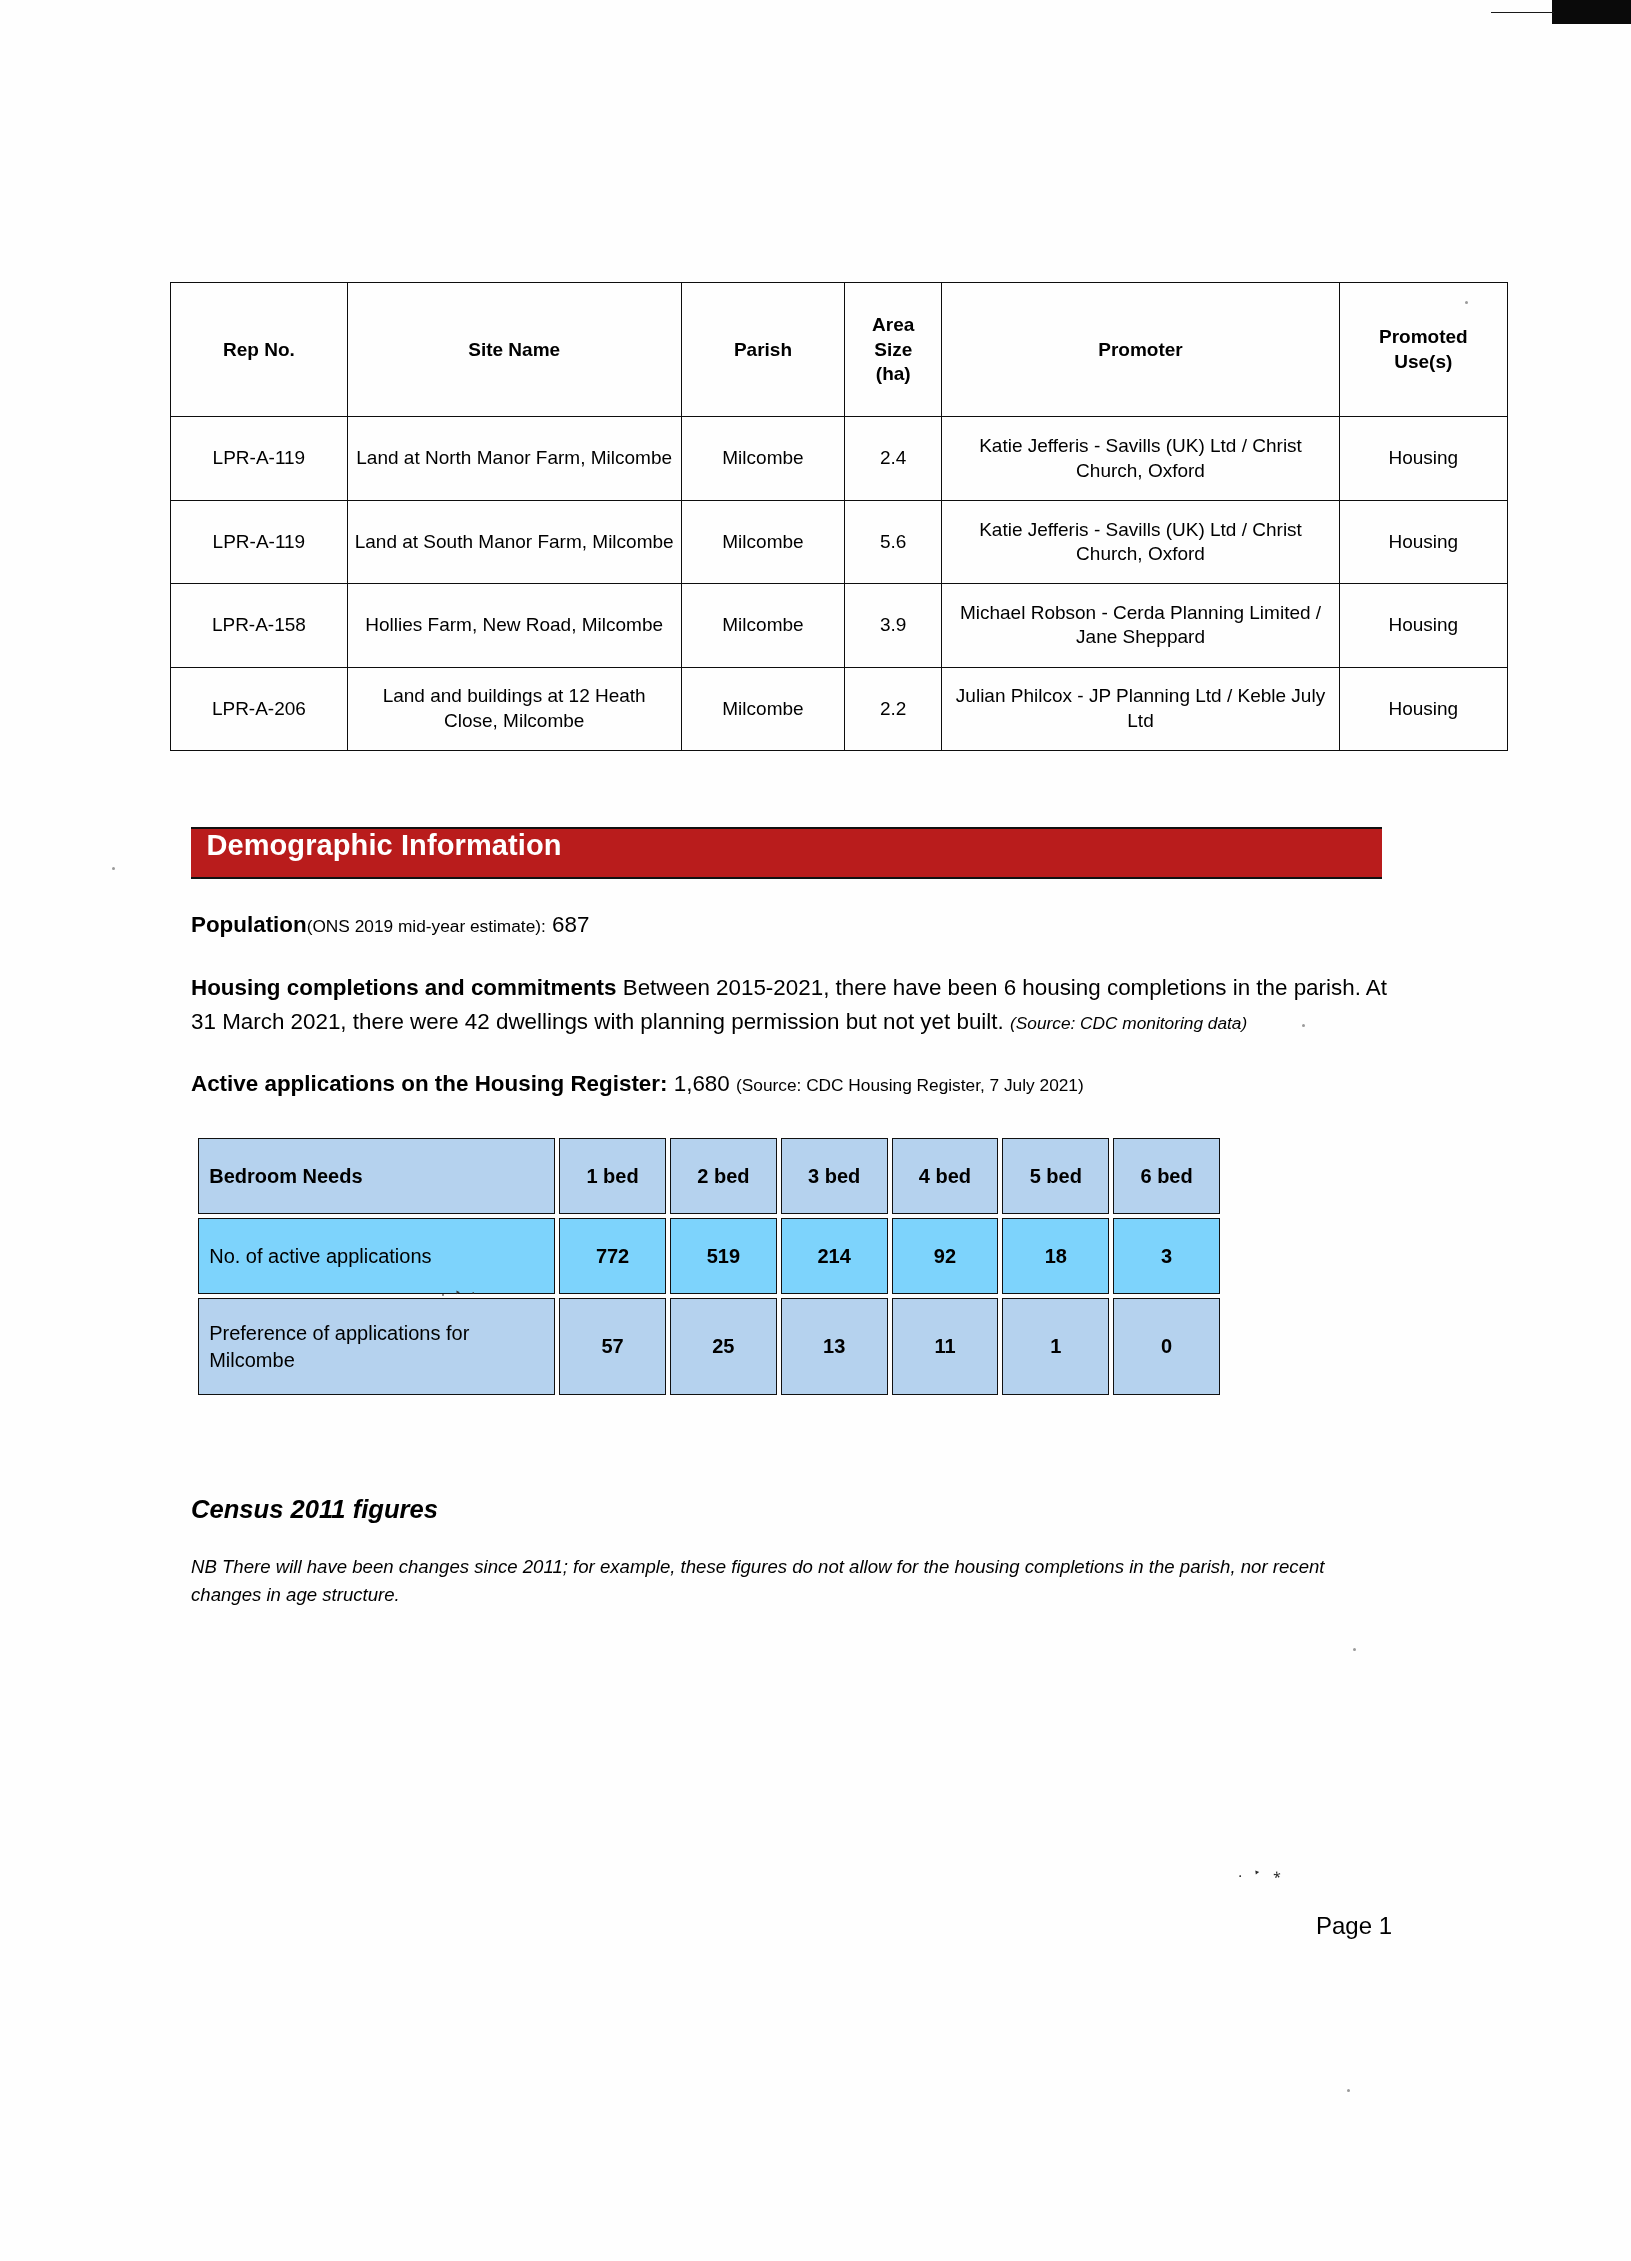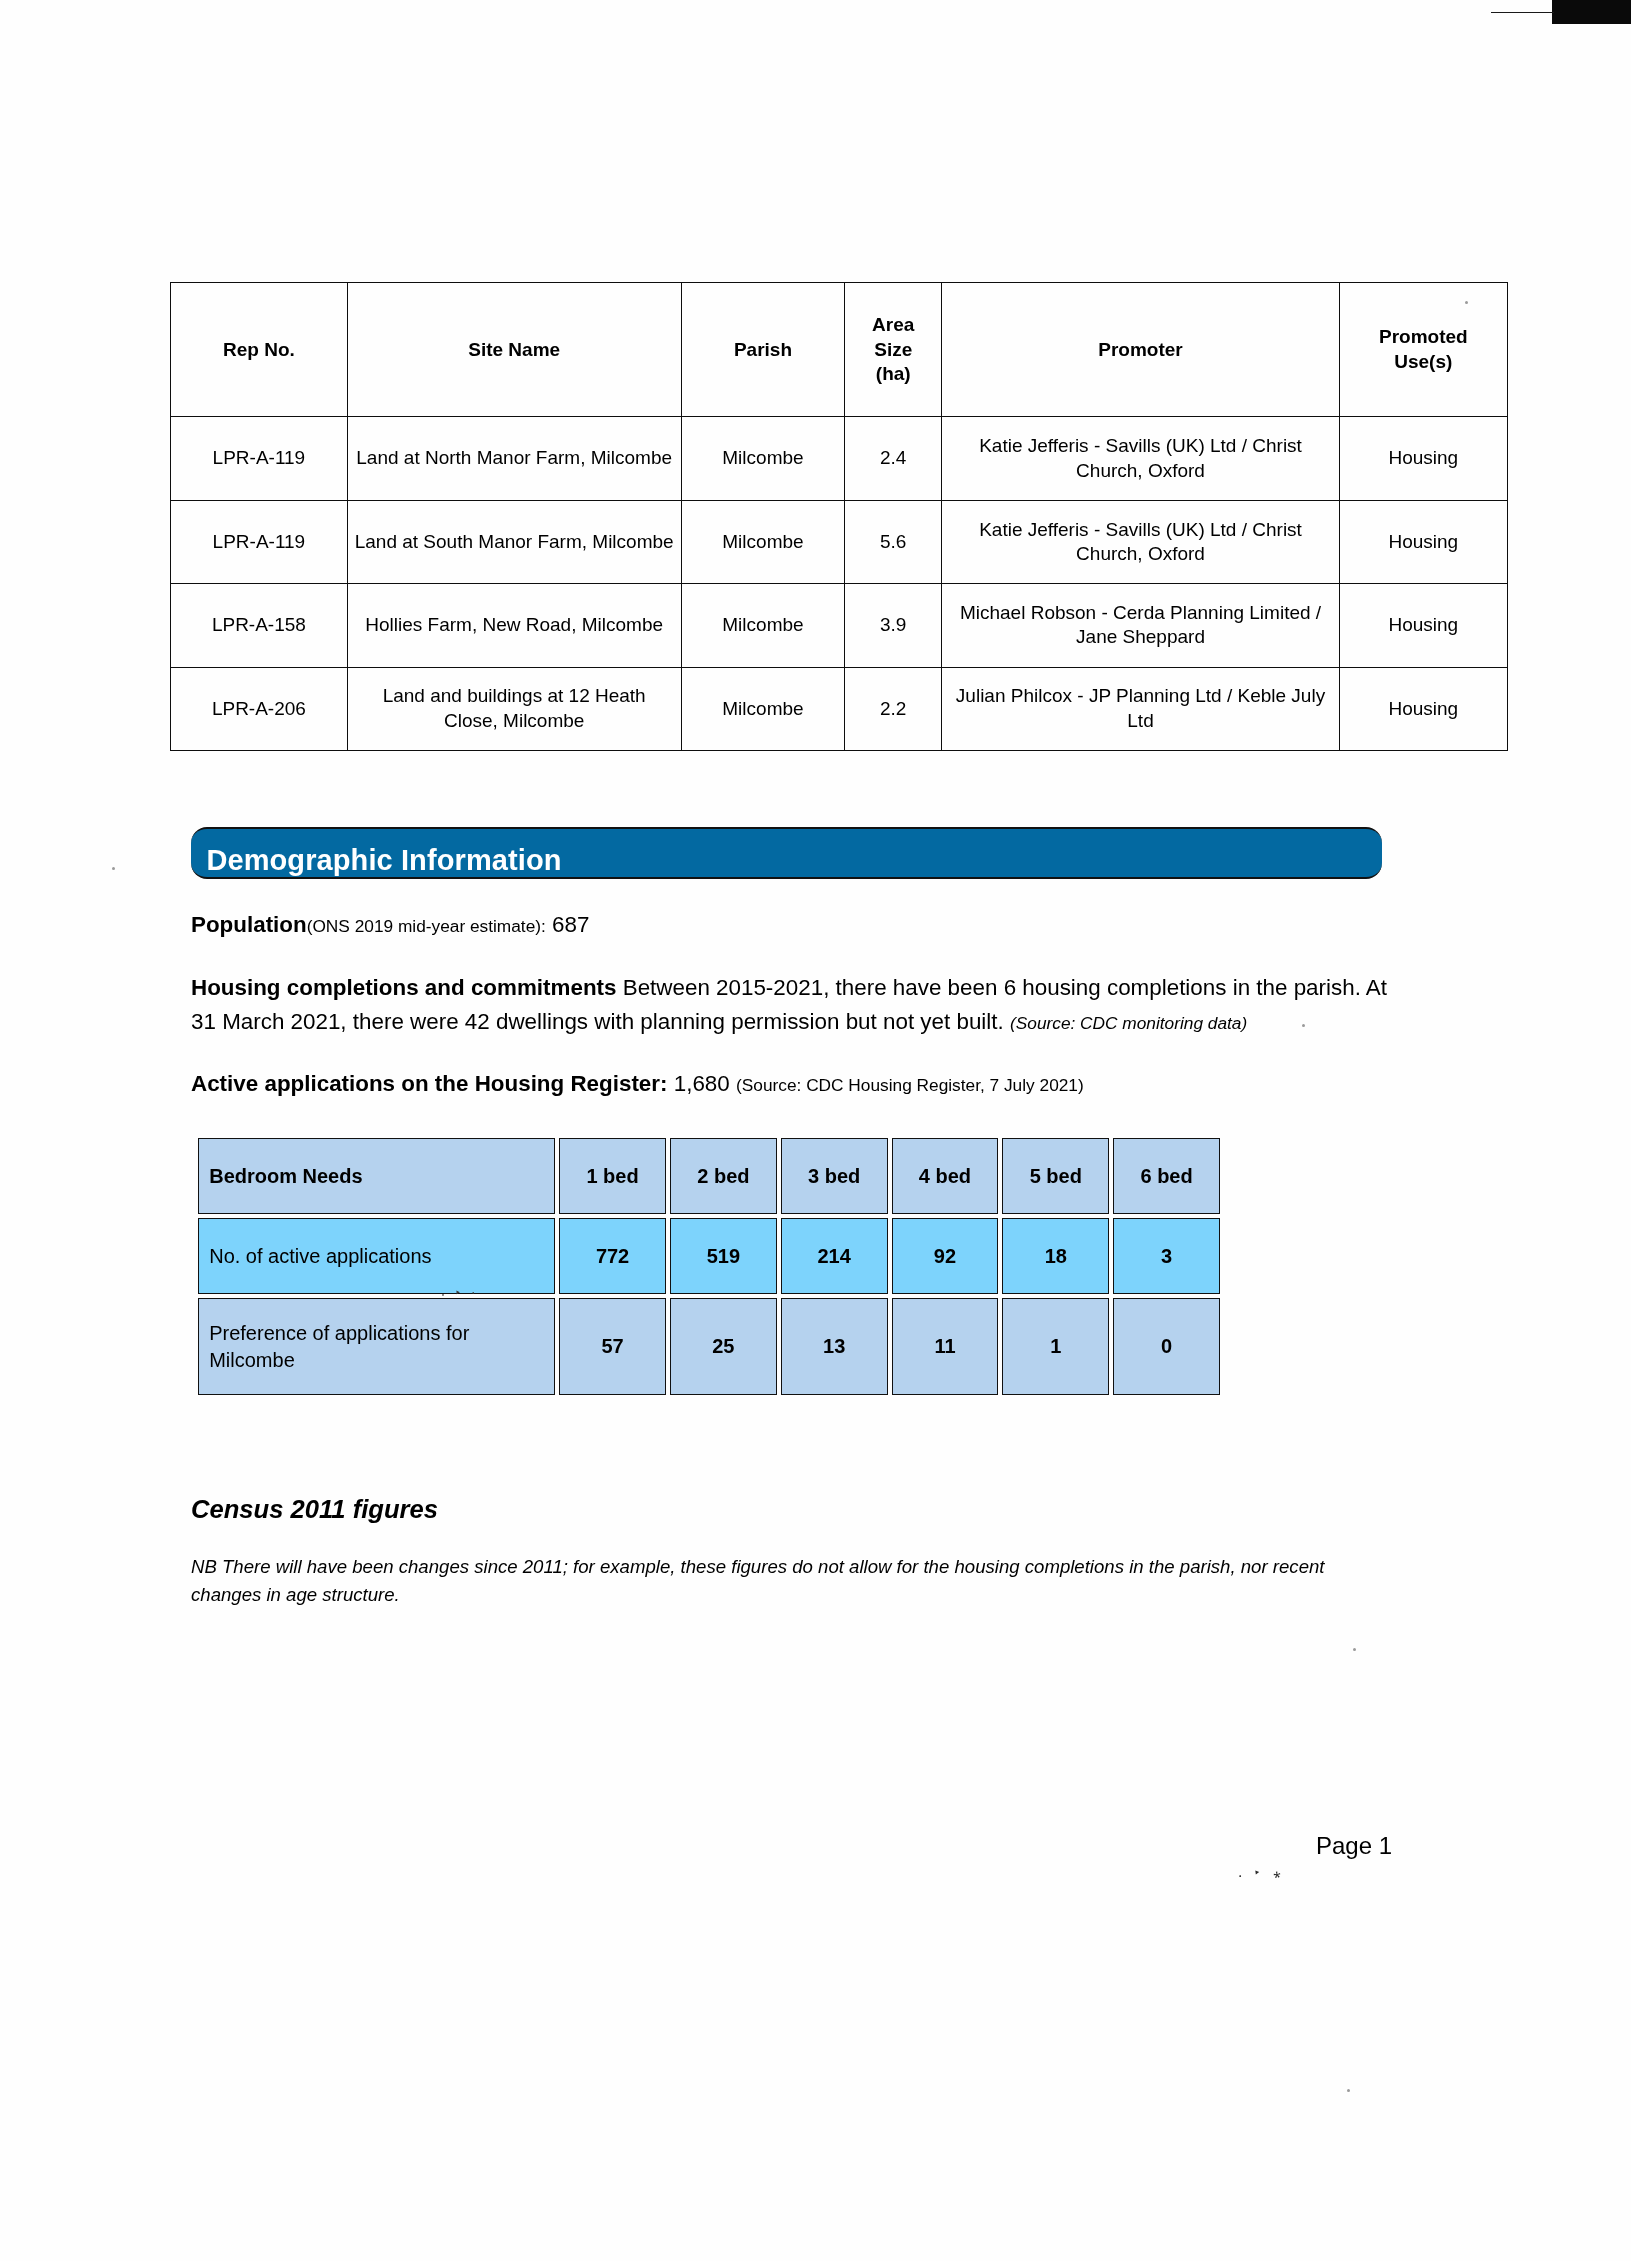--- a/index.html
+++ b/index.html
@@ -72,28 +72,27 @@
   .col-parish { width: 150px; }
   .col-area   { width: 83px; }
   .col-prom   { width: 384px; }
   .col-use    { width: 154px; }
 
   
   .banner {
     margin-top: 76px;
     width: 1191px;
     height: 52px;
-    background: #0369a1;
+    background: #b91c1c;
     border-top: 2.6px solid #111;
     border-bottom: 2.6px solid #111;
     display: flex;
-    align-items: flex-end;
+    align-items: flex-start;
     margin-left: 21px;
     box-sizing: border-box;
-    border-radius: 16px;
   }
   .banner-title {
     color: #ffffff;
     font-size: 29px;
     font-weight: bold;
     padding-left: 15.4px;
     letter-spacing: 0.1px;
   }
 
   
@@ -165,21 +164,21 @@
     left: 441px;
     top: 1283px;
     font-size: 12.8px;
     color: #3a3a3a;
     letter-spacing: 3.8px;
     transform: rotate(-4deg);
   }
   .footer {
     position: absolute;
     left: 0;
-    top: 1832px;
+    top: 1912px;
     width: 1392px;
     text-align: right;
     font-size: 24px;
   }
   .speck {
     position: absolute;
     width: 3.2px;
     height: 3.2px;
     background: #9a9a9a;
     border-radius: 50%;

